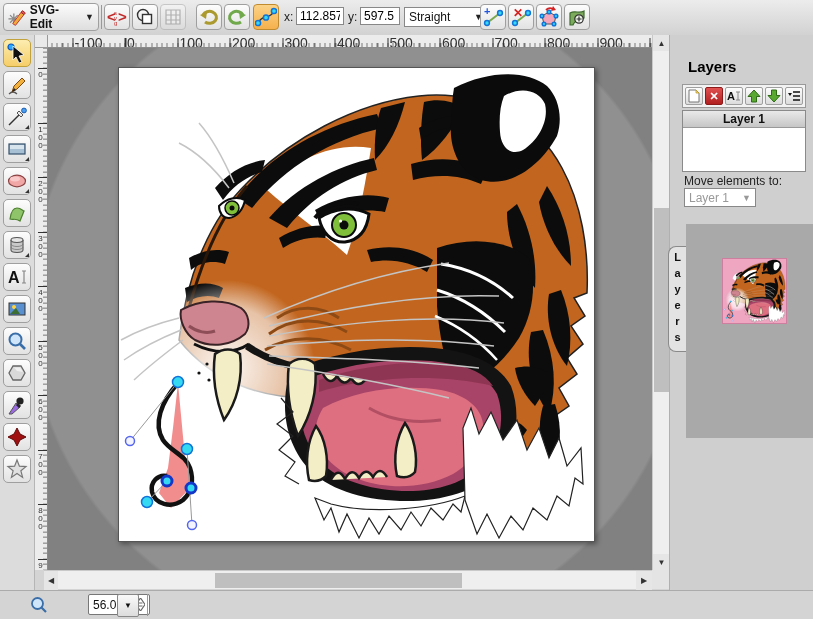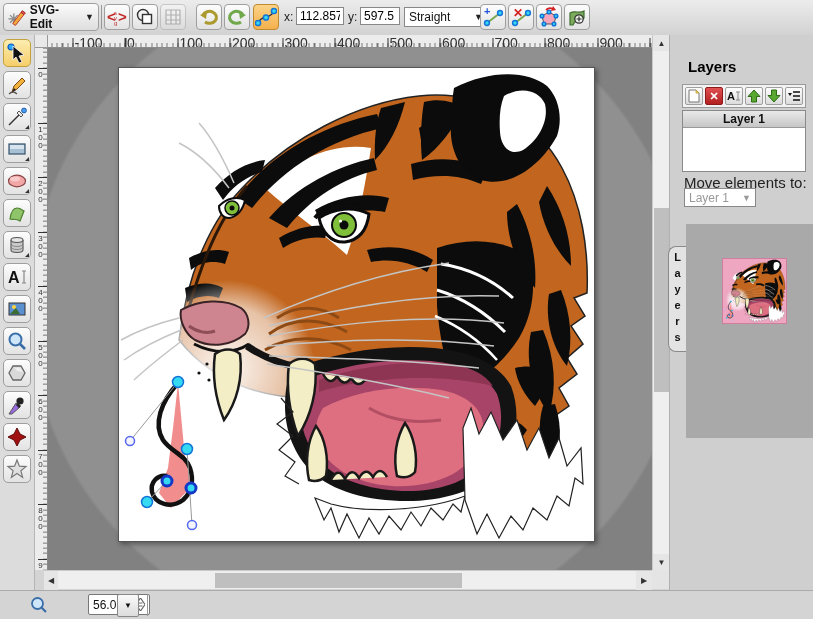--- a/index.html
+++ b/index.html
@@ -58,21 +58,21 @@
   #right-panel{left:669px;top:35px;width:144px;height:584px;background:#cfcfcf;border-left:1px solid #b0b0b0;box-sizing:border-box;}
   #layers-title{left:688px;top:58px;font-size:15px;font-weight:bold;color:#000;}
   #layer-btnrow{left:682px;top:84px;width:124px;height:24px;background:#f2f2f2;border:1px solid #999;
      display:flex;align-items:center;gap:2px;padding:0 2px;box-sizing:border-box;}
   .lybtn{width:18px;height:18px;border:1px solid #9f9f9f;border-radius:2px;background:linear-gradient(#fdfdfd,#dcdcdc);
      display:flex;align-items:center;justify-content:center;box-sizing:border-box;}
   .lybtn.red{background:linear-gradient(#e05050,#b22020);border-color:#8c1a1a;color:#fff;font-weight:bold;font-size:11px;}
   #layer-list{left:682px;top:110px;width:124px;height:62px;background:#fff;border:1px solid #8a8a8a;box-sizing:border-box;}
   #layer-list .hdr{height:16px;background:linear-gradient(#e9e9e9,#c6c6c6);border-bottom:1px solid #999;
      font-weight:bold;font-size:12px;text-align:center;line-height:16px;}
-  #move-label{left:684px;top:174px;font-size:15px;color:#222;}
+  #move-label{left:684px;top:174px;font-size:12px;color:#222;}
   #move-select{left:684px;top:188px;width:72px;height:19px;color:#999;}
   #side-tab{left:668px;top:246px;width:18px;height:106px;background:#e3e3e3;border:1px solid #8a8a8a;border-right:none;
      border-radius:8px 0 0 8px;display:flex;align-items:center;justify-content:center;box-sizing:border-box;}
   #side-tab span{writing-mode:vertical-rl;text-orientation:upright;font-size:11px;font-weight:bold;letter-spacing:4px;color:#111;}
   #preview-block{left:686px;top:224px;width:127px;height:214px;background:#a9a9a9;}
   #thumb{left:722px;top:258px;width:65px;height:66px;background:var(--thumb_pink);border:1px solid #cc7f9e;box-sizing:border-box;}
   
   #bottom-bar{left:0;top:590px;width:813px;height:29px;background:#d4d4d4;border-top:1px solid #ababab;box-sizing:border-box;}
   #zoom-input{left:52px;top:3px;width:62px;height:21px;background:#fff;border:1px solid #777;border-radius:2px;
      display:flex;align-items:center;justify-content:space-between;padding:0 4px;box-sizing:border-box;position:absolute;margin-left:36px;}

